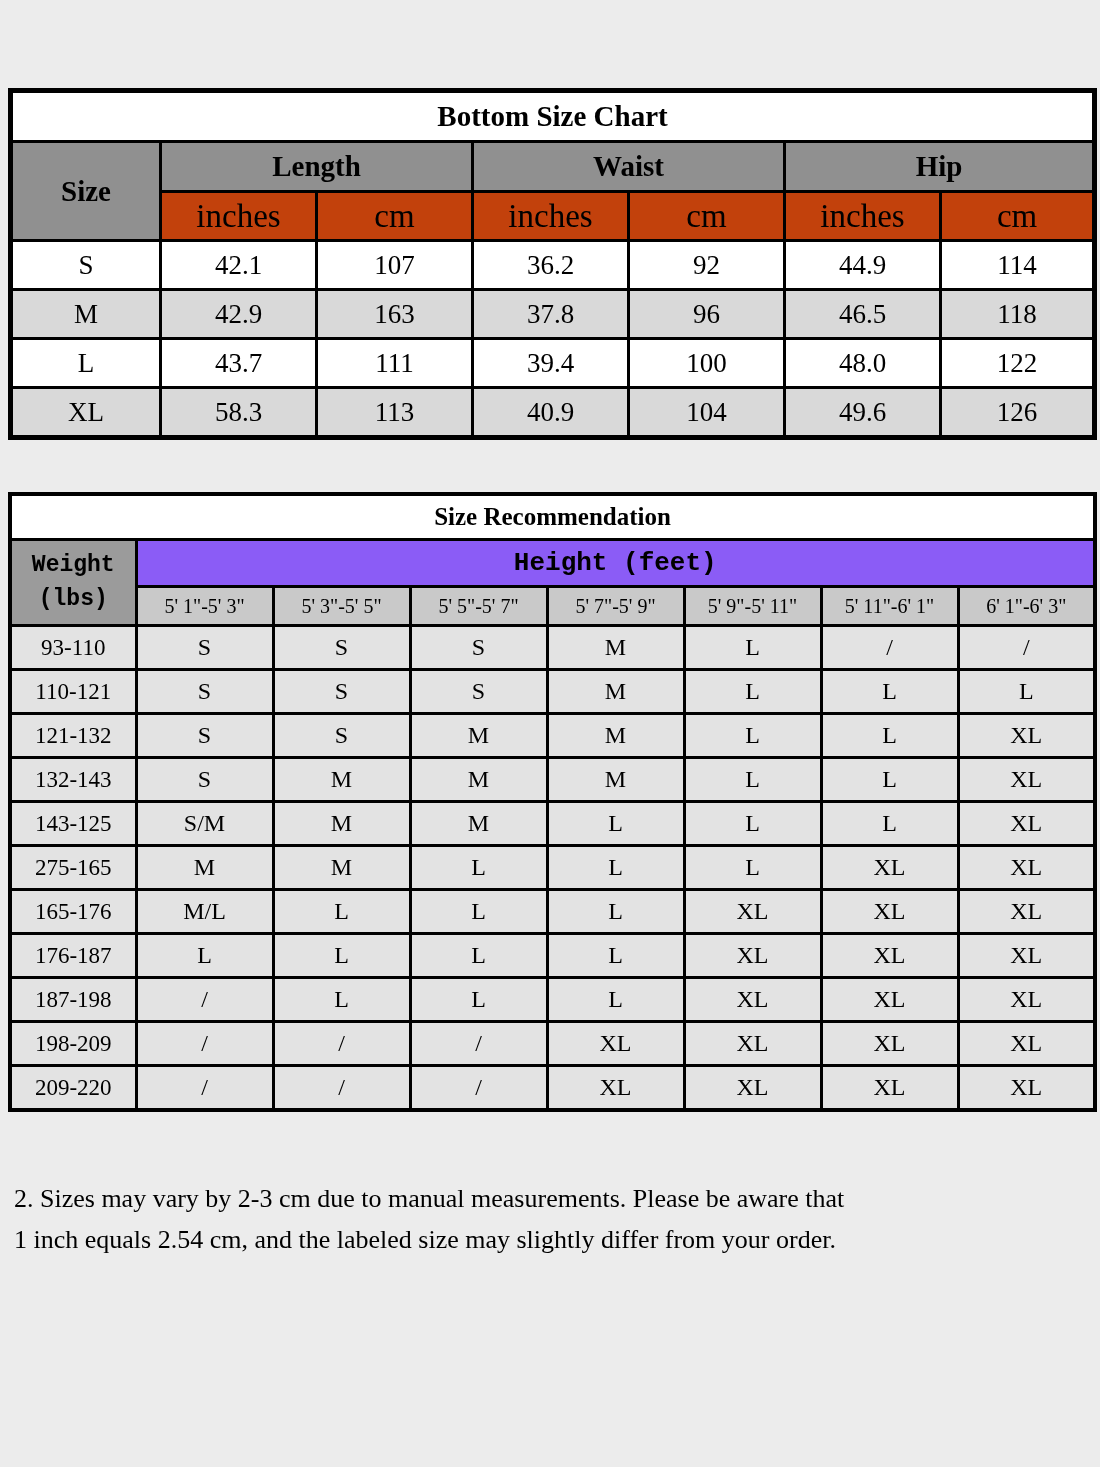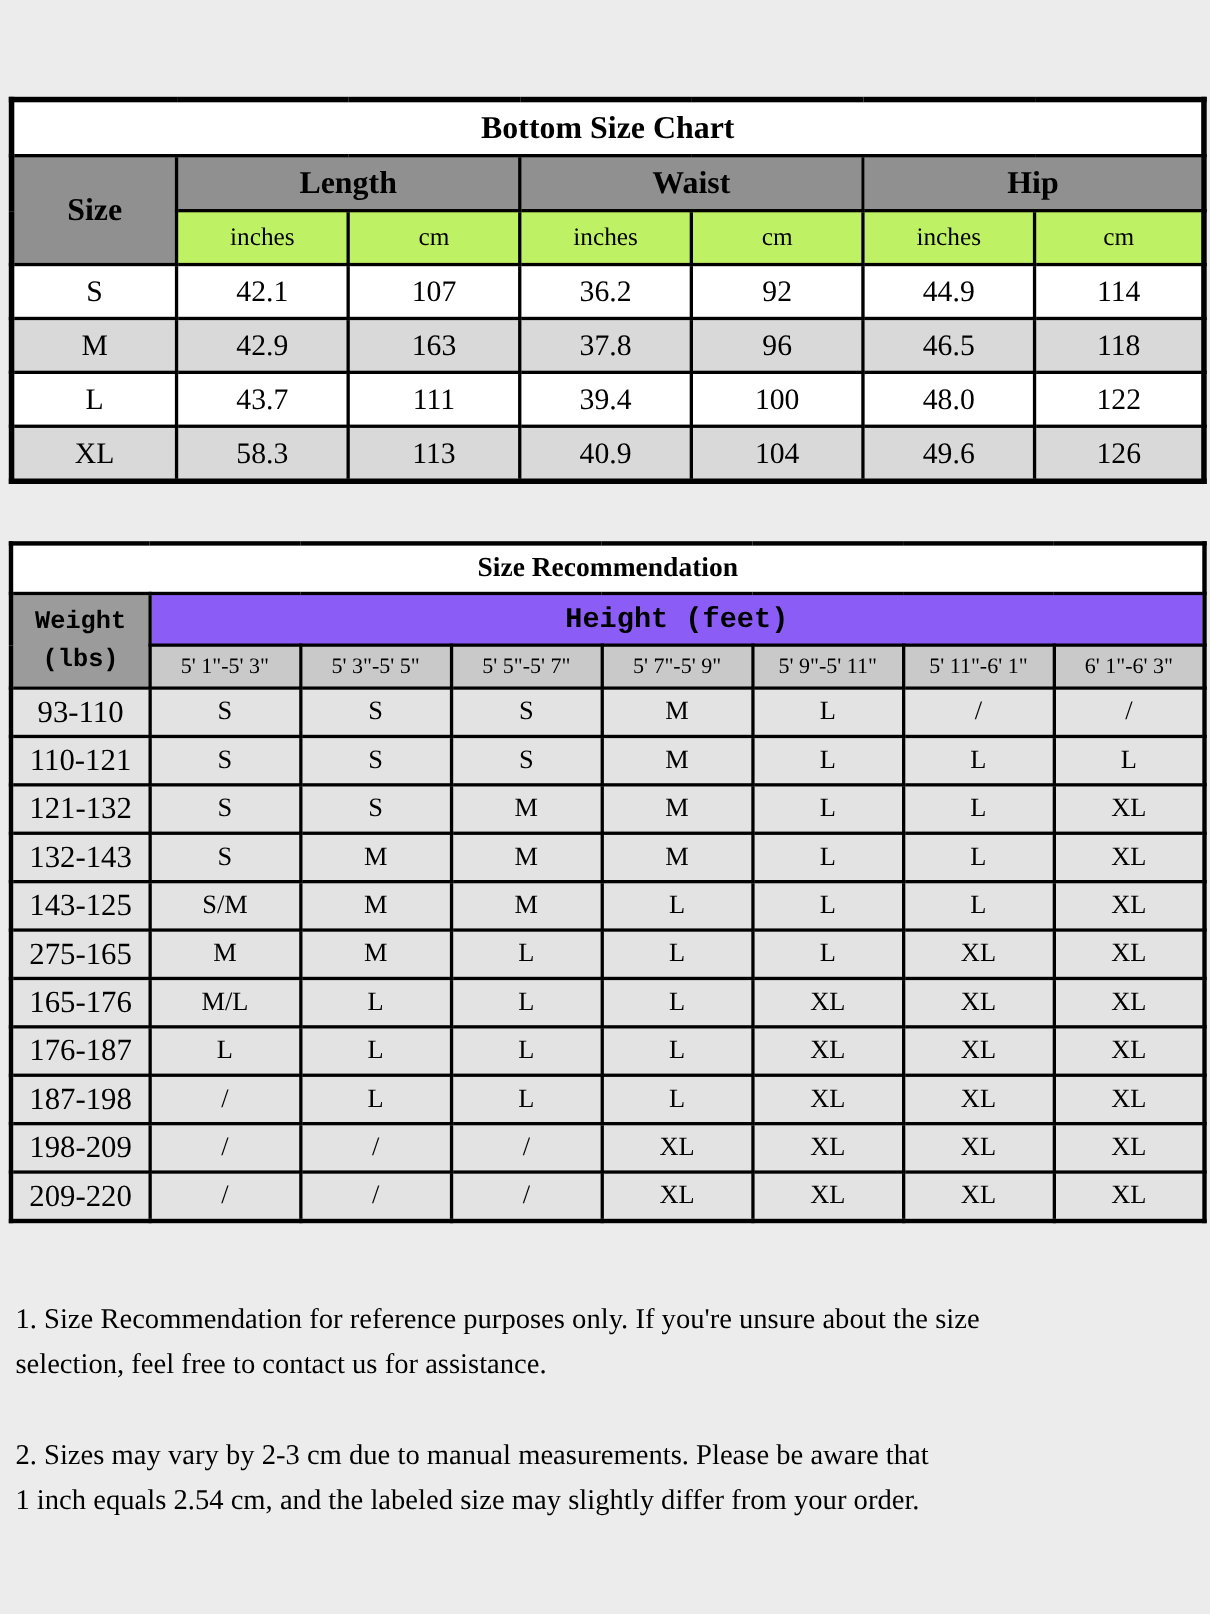--- a/index.html
+++ b/index.html
@@ -21,21 +21,21 @@
   }
   .t1 td{border:3px solid #000;}
   .t1 .title{
     background:#fff;font-weight:bold;font-size:29px;height:47px;
   }
   .hdr-dark{
     background:#909090;font-weight:bold;font-size:29px;
   }
   .t1 .hdr-row1 td{height:47px;}
   .t1 .hdr-light{
-    background:#bef264;font-size:23px;font-weight:normal;height:46px;
+    background:#c2410c;font-size:33px;font-weight:normal;height:46px;
   }
   .t1 .data td{font-size:27px;height:46px;background:#fff;}
   .t1 .alt td{background:#d9d9d9;}
   .t1 .size-col{font-size:28px;}
 
   
   .t2{
     position:absolute;left:8px;top:492px;width:1085px;
     border:4px solid #000;
   }
@@ -50,21 +50,21 @@
   .t2 .weight-hdr{
     background:#9b9b9b;font-size:23px;line-height:1.45;white-space:pre-line;
   }
   .t2 .height-hdr{
     background:#8b5cf6;font-size:26px;height:44px;
   }
   .t2 .colhdr{
     background:#c9c9c9;font-size:20px;height:36px;white-space:nowrap;
   }
   .t2 .data td{background:#e3e3e3;height:41px;}
-  .t2 .wcell{font-size:28px;}
+  .t2 .wcell{font-size:23px;}
   .t2 .scell{font-size:24px;}
 
   
   .notes{
     position:absolute;left:14px;top:1178px;width:1072px;
   }
   .note{
     font-size:26px;line-height:41px;white-space:pre-line;
   }
   .note + .note{margin-top:42px;}
@@ -275,17 +275,15 @@
     <td class="scell">/</td>
     <td class="scell">XL</td>
     <td class="scell">XL</td>
     <td class="scell">XL</td>
     <td class="scell">XL</td>
   </tr>
 </tbody>
   </table>
 
 <div class="notes">
-  <div class="note">1. Size Recommendation for reference purposes only. If you're unsure about the size
-selection, feel free to contact us for assistance.</div>
   <div class="note">2. Sizes may vary by 2-3 cm due to manual measurements. Please be aware that
 1 inch equals 2.54 cm, and the labeled size may slightly differ from your order.</div>
 </div>
 
 </body></html>

